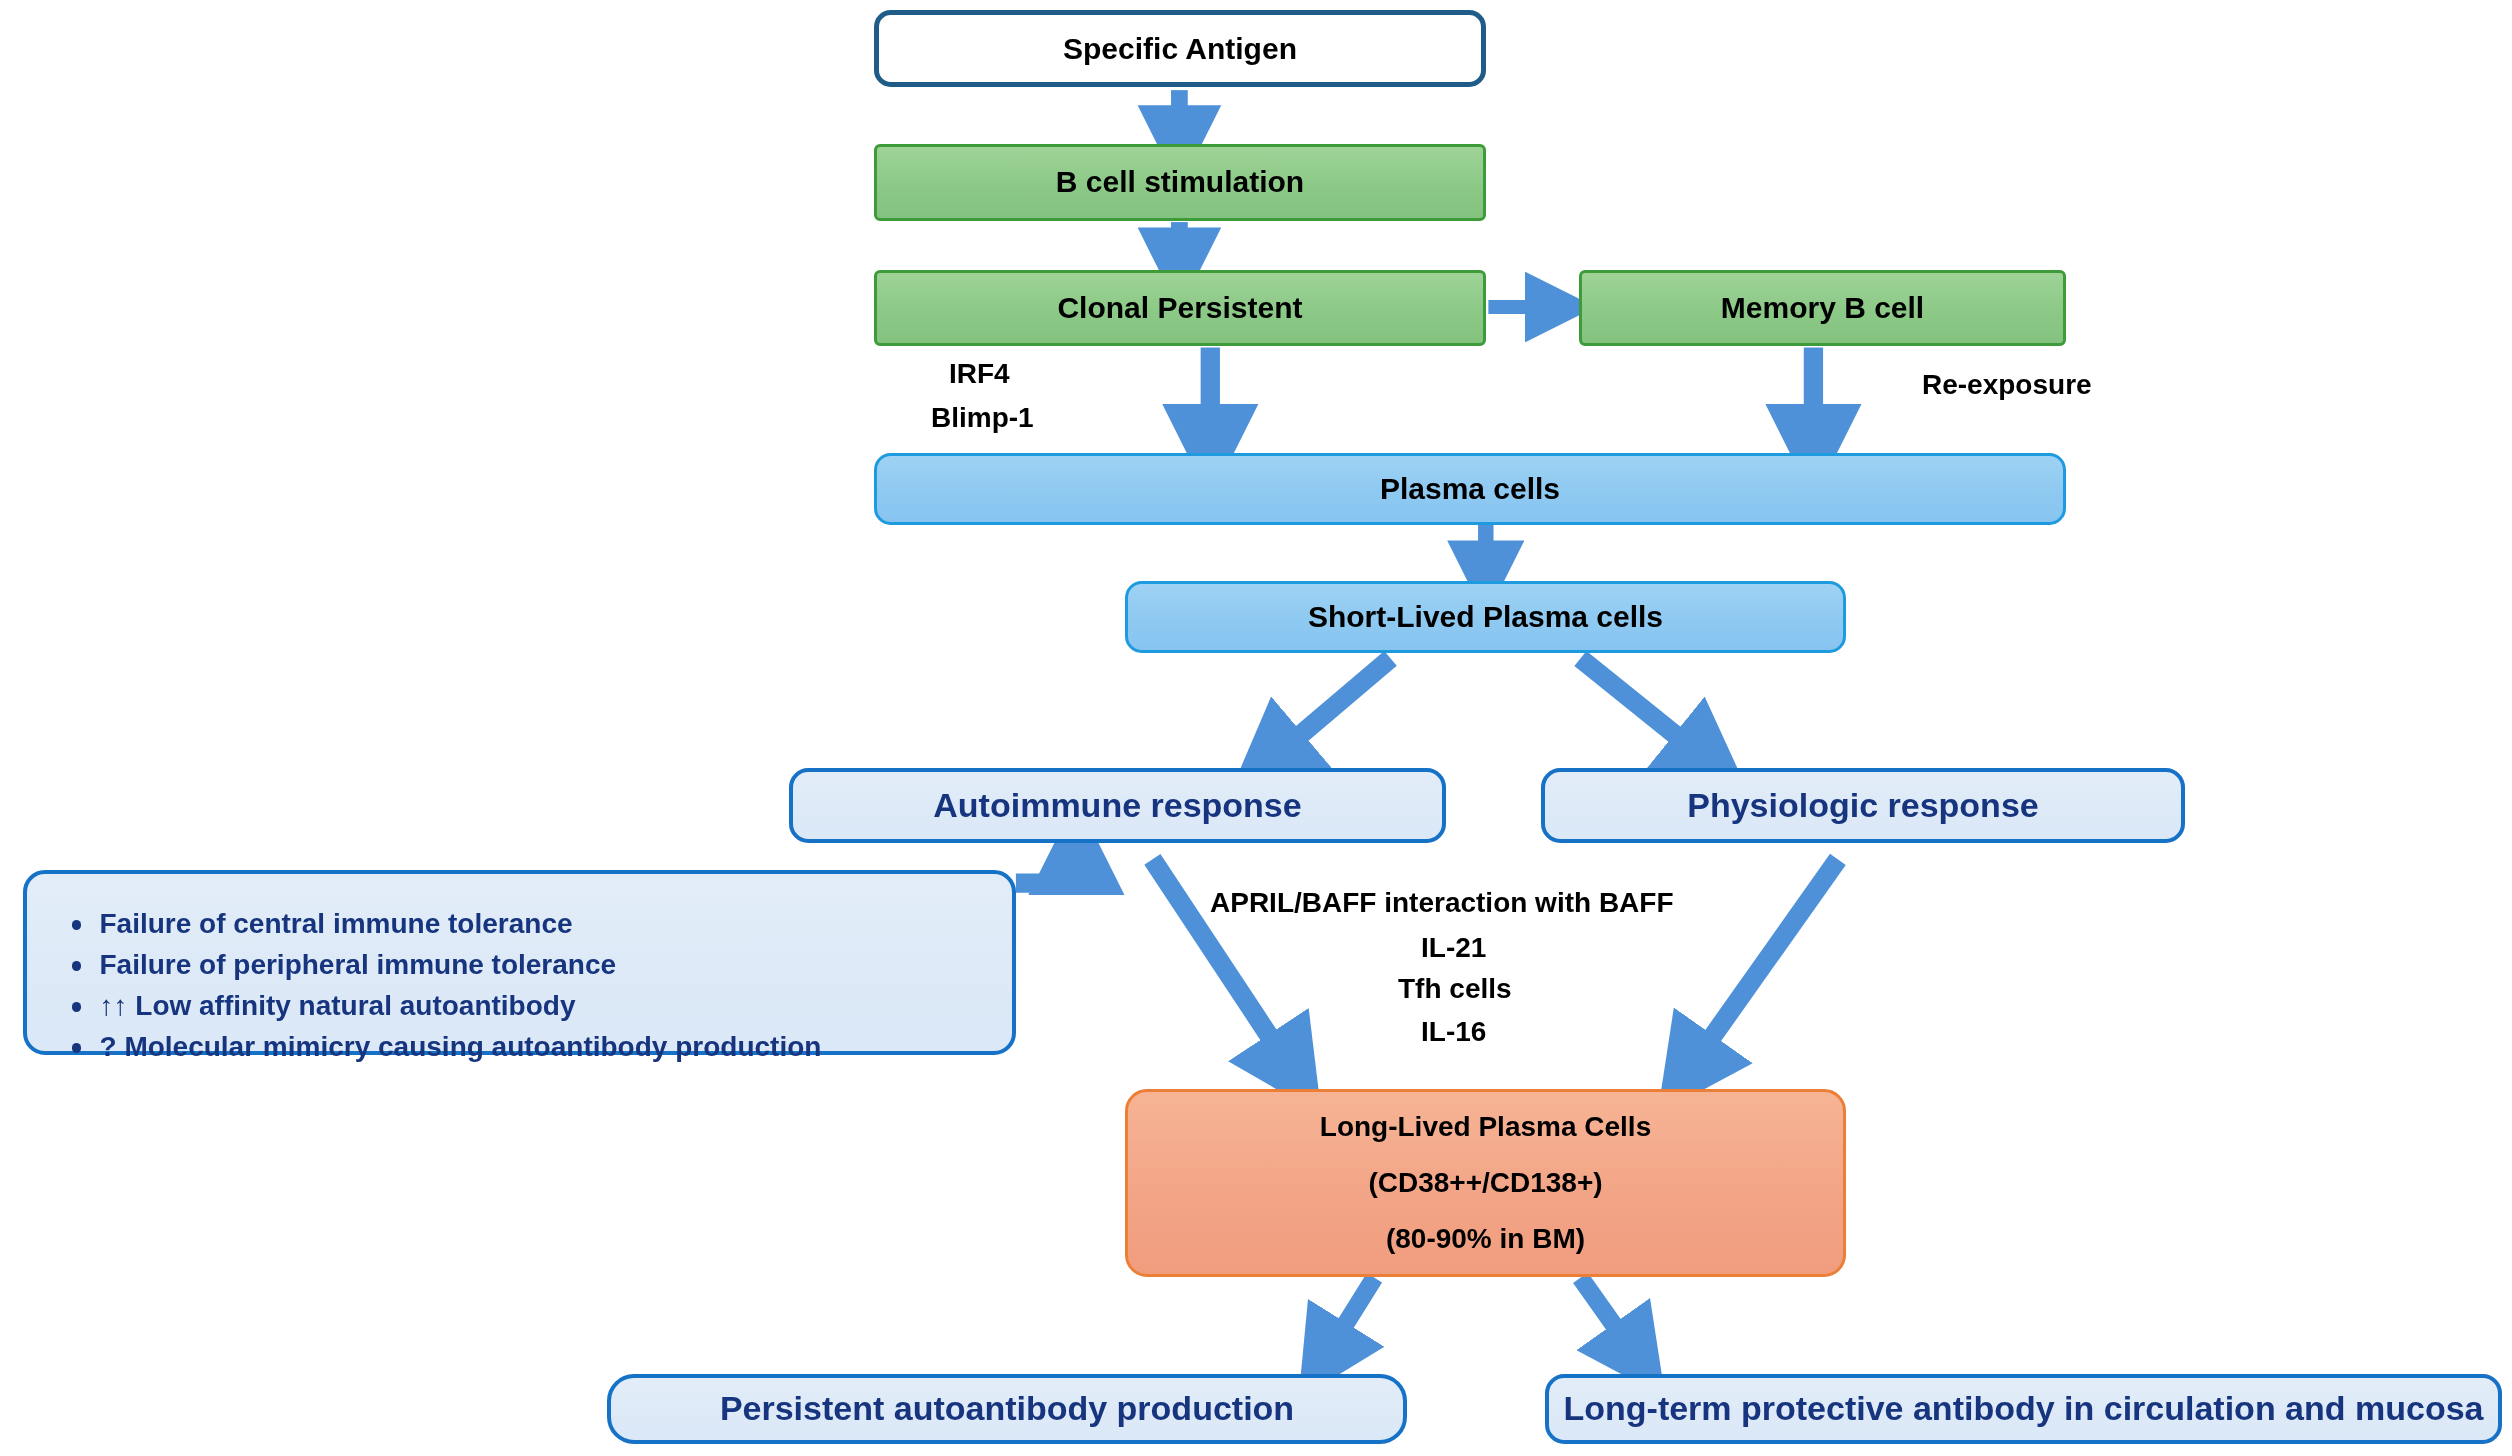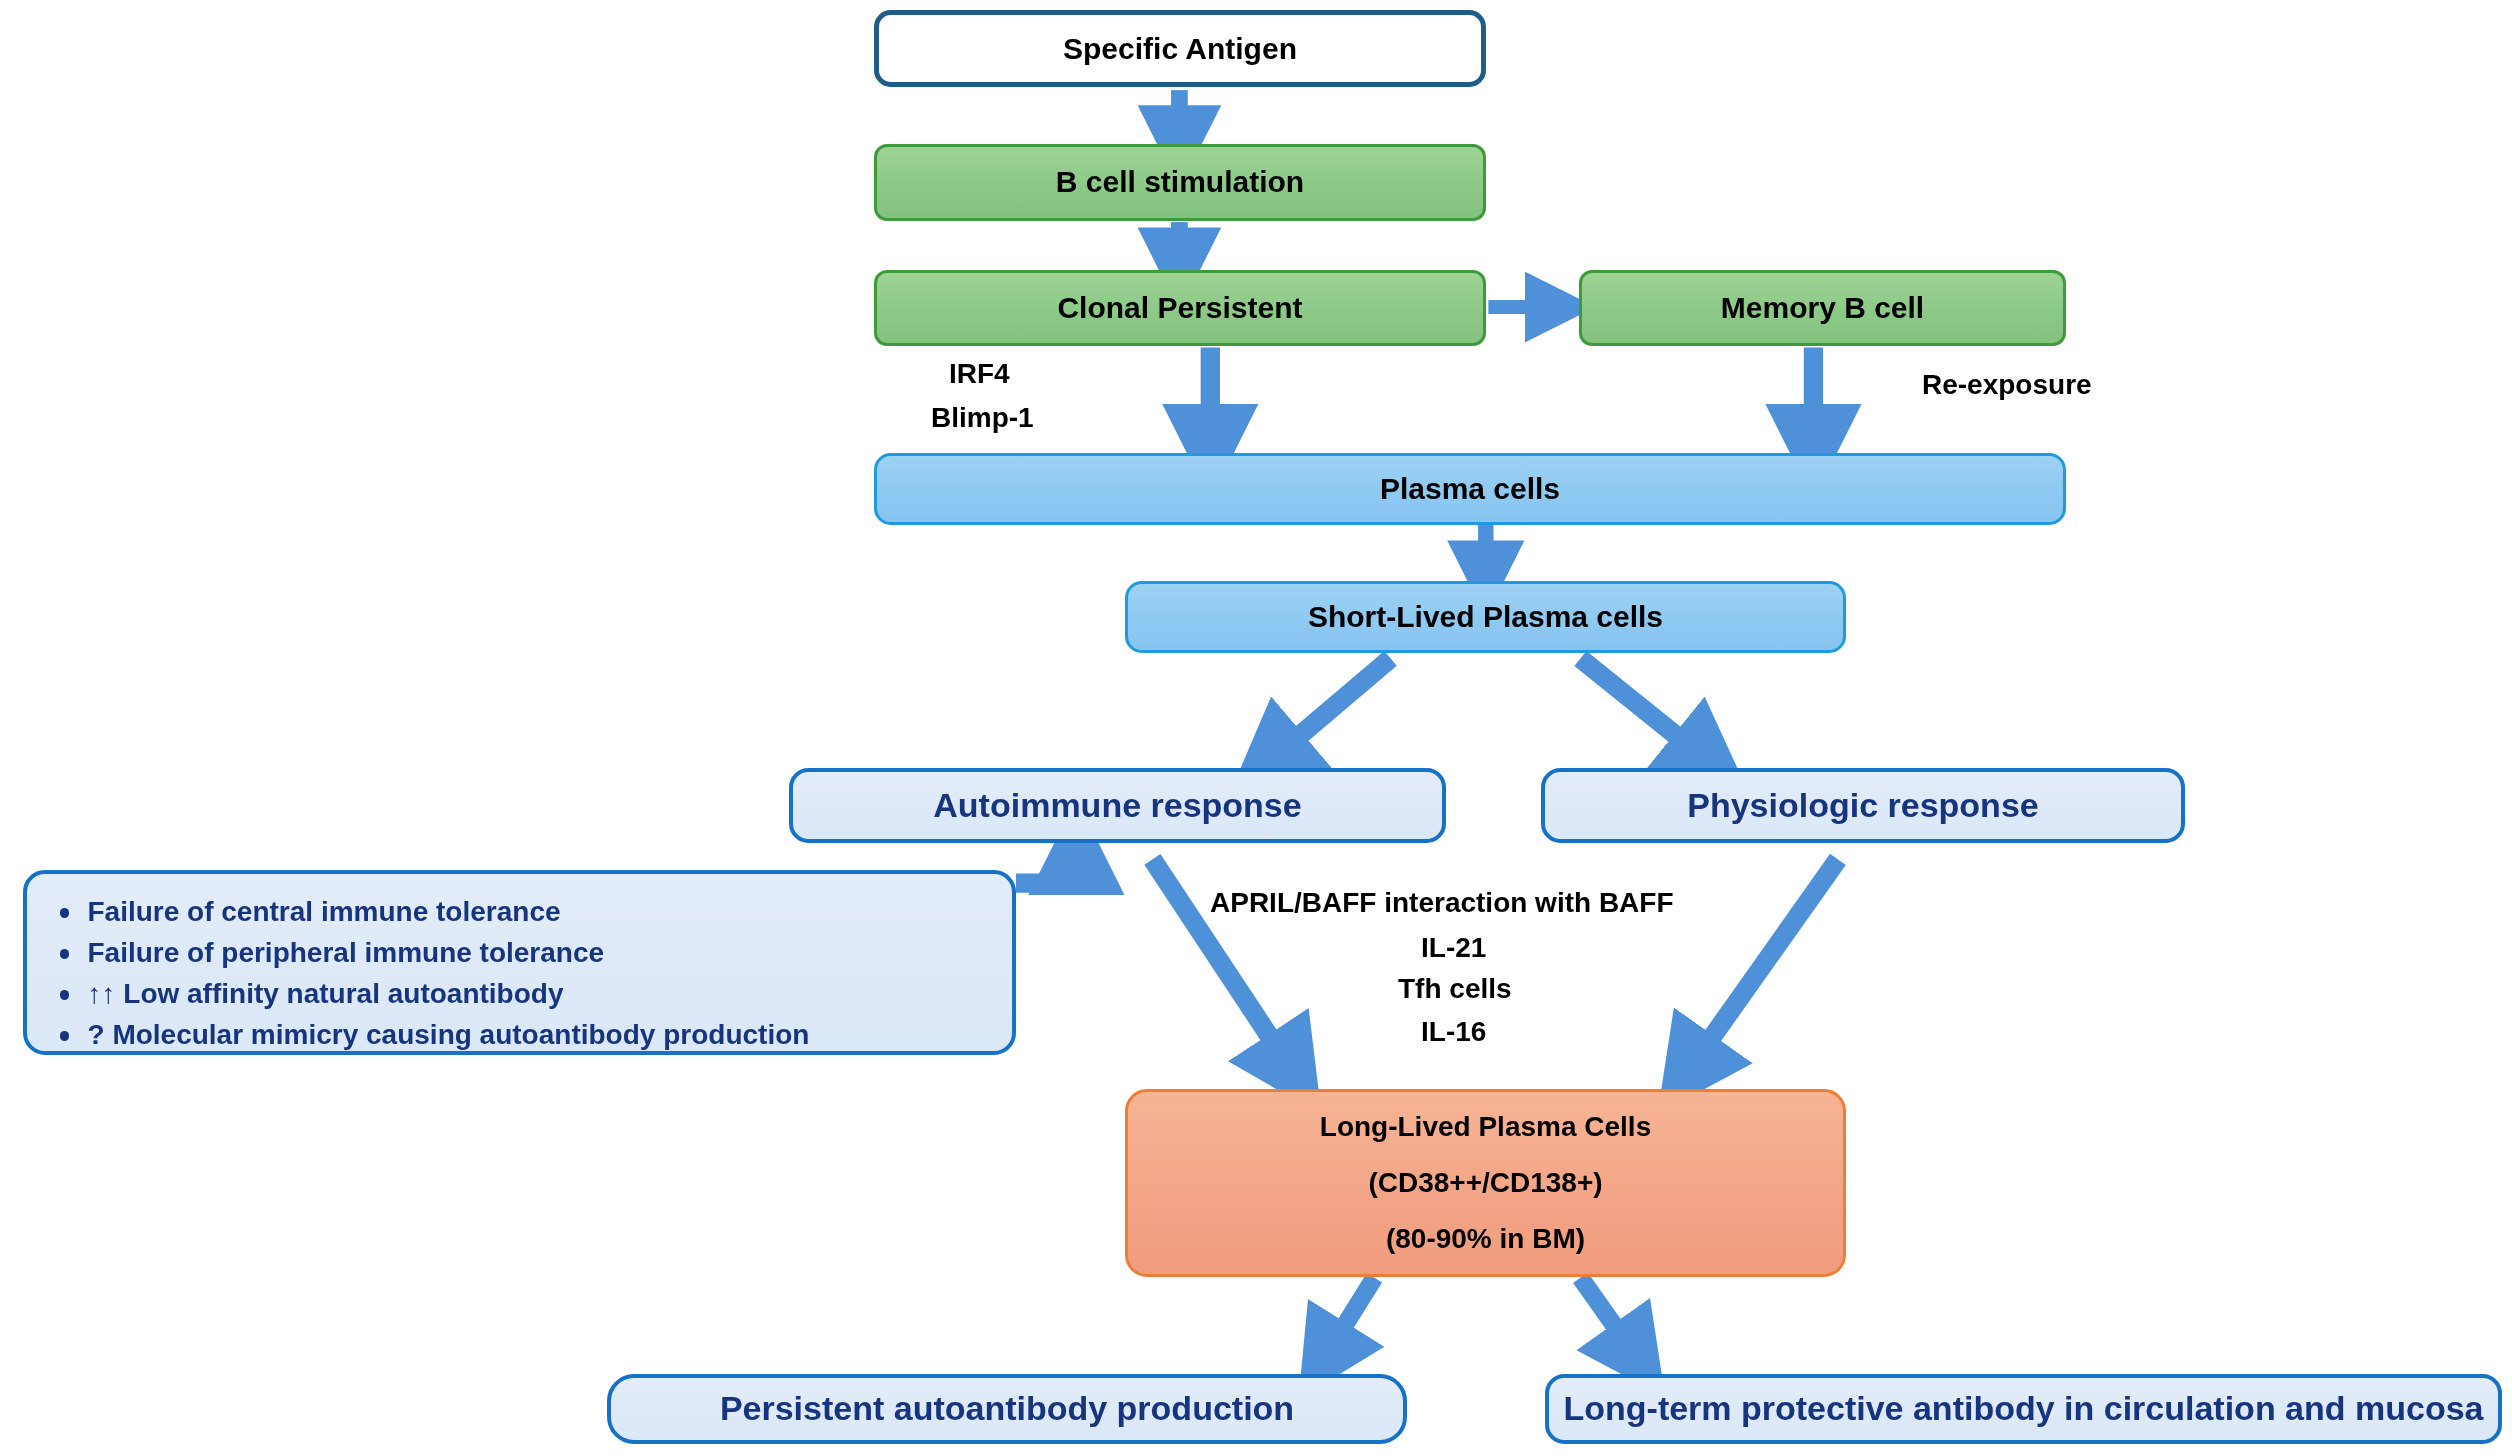--- a/index.html
+++ b/index.html
@@ -9,42 +9,42 @@
 
   .node{position:absolute;box-sizing:border-box;display:flex;align-items:center;
         justify-content:center;text-align:center;font-weight:bold;line-height:1.22;}
 
   
   .n-antigen{background:#ffffff;border:5.8px solid #1f5c87;border-radius:16.7px;
              color:#000000;font-size:30px;}
 
   
   .n-green{background:linear-gradient(180deg,#9ed396 0%,#8cc987 55%,#84c27f 100%);
-           border:3.9px solid #3d9b3a;border-radius:13px;color:#000000;font-size:30px;}
+           border:3.9px solid #3d9b3a;border-radius:6px;color:#000000;font-size:30px;}
 
   
   .n-blue{background:linear-gradient(180deg,#9ed2f4 0%,#8ec9f1 55%,#87c5f0 100%);
           border:3.9px solid #1e9ade;border-radius:16.7px;color:#000000;font-size:30px;}
 
   
   .n-pale{background:linear-gradient(180deg,#e3edf9 0%,#dde9f7 60%,#dbe8f7 100%);
           border:4.5px solid #1572c6;border-radius:19.3px;color:#17357e;font-size:34px;}
 
   
   .n-orange{background:linear-gradient(180deg,#f6b495 0%,#f3a587 55%,#f09d7e 100%);
             border:3.9px solid #ec7f38;border-radius:22px;color:#000000;font-size:28px;}
 
   .lbl{position:absolute;font-weight:bold;color:#000000;font-size:28px;
        white-space:nowrap;}
 
   .bullets{position:absolute;box-sizing:border-box;
            background:linear-gradient(180deg,#e3edf9 0%,#dde9f7 60%,#dbe8f7 100%);
            border:4.5px solid #1572c6;border-radius:22px;
            padding:22px 19.3px 18px 28px;}
-  .bullets ul{margin:0;padding:0;list-style:none;}
+  .bullets ul{margin:12px;padding:0;list-style:none;}
   .bullets li{position:relative;padding-left:33px;margin:0 0 9px 0;
               font-size:28px;font-weight:bold;color:#17357e;white-space:nowrap;}
   .bullets li:last-child{margin-bottom:0;}
   .bullets li::before{content:"";position:absolute;left:5.2px;top:12.2px;
               width:9.7px;height:9.7px;border-radius:50%;background:#17357e;}
 
   svg.arrows{position:absolute;left:0;top:0;width:2512px;height:1456px;
              pointer-events:none;}
 </style>
 </head>

